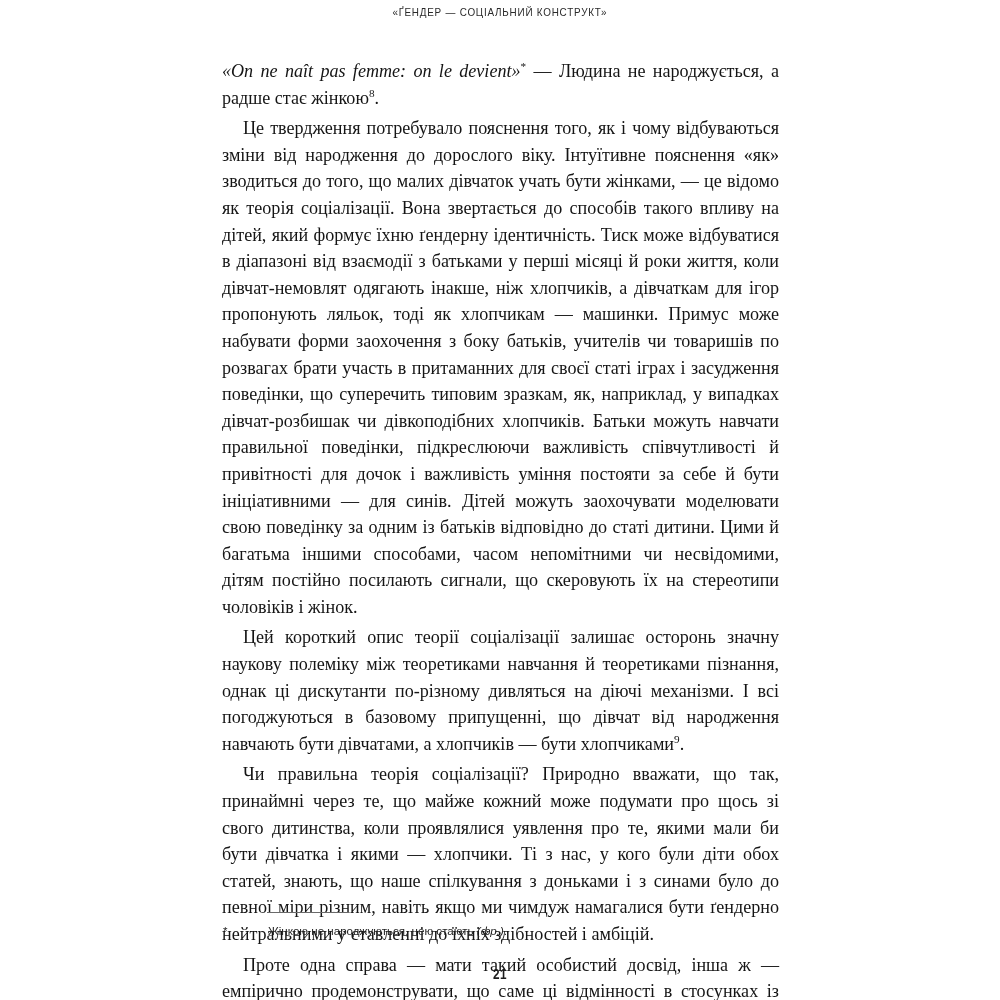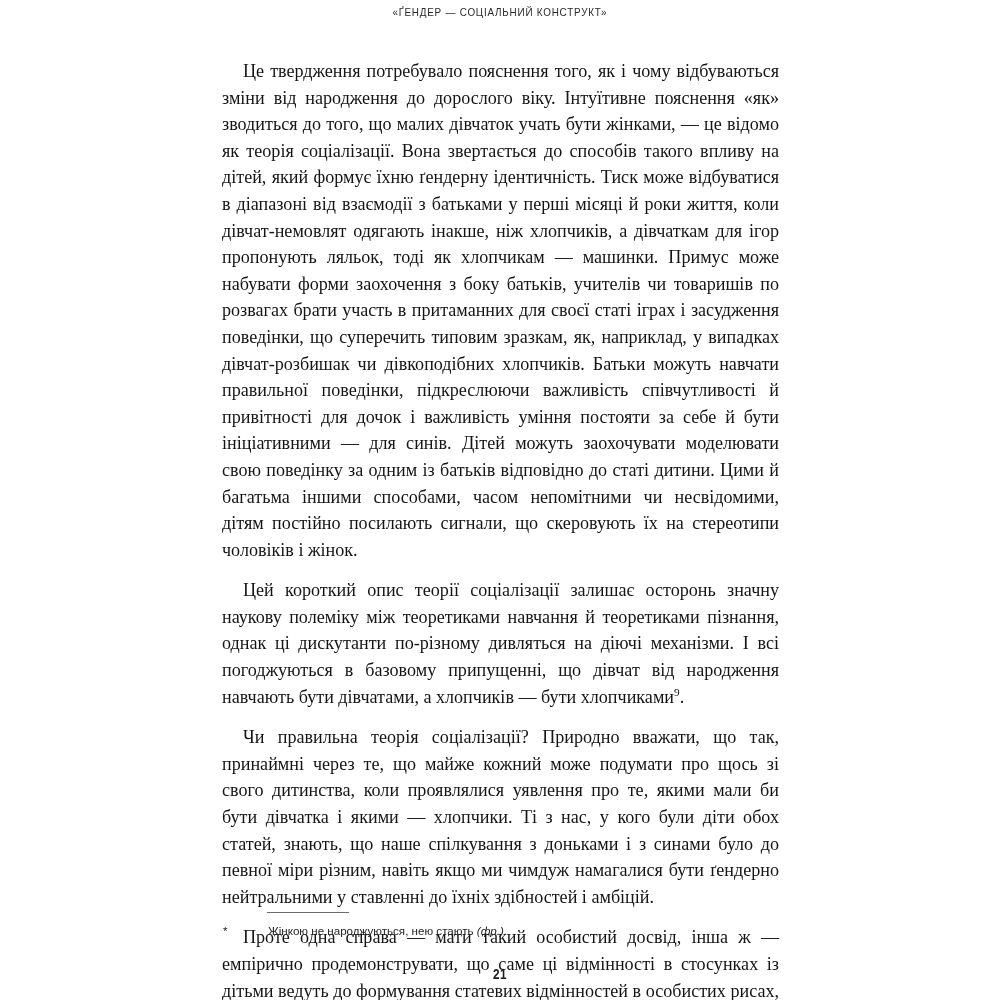--- a/index.html
+++ b/index.html
@@ -52,21 +52,21 @@
     margin: 0;
     font-size: 18.1px;
     line-height: 26.6px;
     text-align: justify;
     text-justify: inter-word;
     hyphens: manual;
     -webkit-hyphens: manual;
     color: #151515;
   }
   .para + .para {
-    margin-top: 14px;
+    margin-top: 4px;
   }
   .indent {
     text-indent: 21px;
   }
   .para .fr {
     font-style: italic;
   }
   sup {
     font-size: 0.62em;
     vertical-align: super;
@@ -125,20 +125,21 @@
   }
 </style>
 </head>
 <body>
 
 <div class="page">
 
   <div class="running-head">«ҐЕНДЕР — СОЦІАЛЬНИЙ КОНСТРУКТ»</div>
 
   <div class="content">
+    <p class="para"><span class="fr">«On ne naît pas femme: on le devient»</span><sup>*</sup> — Людина не народжується, а радше стає жінкою<sup>8</sup>.</p>
     <p class="para indent">Це твердження потребувало пояснення того, як і чому відбуваються зміни від народження до дорослого віку. Інтуїтивне пояснення «як» зводиться до того, що малих дівчаток учать бути жінками, — це відомо як теорія соціалізації. Вона звертається до способів такого впливу на дітей, який формує їхню ґендерну ідентичність. Тиск може відбуватися в діапазоні від взаємодії з батьками у перші місяці й роки життя, коли дівчат-немовлят одягають інакше, ніж хлопчиків, а дівчаткам для ігор пропонують ляльок, тоді як хлопчикам — машинки. Примус може набувати форми заохочення з боку батьків, учителів чи товаришів по розвагах брати участь в притаманних для своєї статі іграх і засудження поведінки, що суперечить типовим зразкам, як, наприклад, у випадках дівчат-розбишак чи дівкоподібних хлопчиків. Батьки можуть навчати правильної поведінки, підкреслюючи важливість співчутливості й привітності для дочок і важливість уміння постояти за себе й бути ініціативними — для синів. Дітей можуть заохочувати моделювати свою поведінку за одним із батьків відповідно до статі дитини. Цими й багатьма іншими способами, часом непомітними чи несвідомими, дітям постійно посилають сигнали, що скеровують їх на стереотипи чоловіків і жінок.</p>
     <p class="para indent">Цей короткий опис теорії соціалізації залишає осторонь значну наукову полеміку між теоретиками навчання й теоретиками пізнання, однак ці дискутанти по-різному дивляться на діючі механізми. І всі погоджуються в базовому припущенні, що дівчат від народження навчають бути дівчатами, а хлопчиків — бути хлопчиками<sup>9</sup>.</p>
     <p class="para indent">Чи правильна теорія соціалізації? Природно вважати, що так, принаймні через те, що майже кожний може подумати про щось зі свого дитинства, коли проявлялися уявлення про те, якими мали би бути дівчатка і якими — хлопчики. Ті з нас, у кого були діти обох статей, знають, що наше спілкування з доньками і з синами було до певної міри різним, навіть якщо ми чимдуж намагалися бути ґендерно нейтральними у ставленні до їхніх здібностей і амбіцій.</p>
     <p class="para indent">Проте одна справа — мати такий особистий досвід, інша ж — емпірично продемонструвати, що саме ці відмінності в стосунках із дітьми ведуть до формування статевих відмінностей в особистих рисах, здібностях і соціальній поведінці, які ми спостерігаємо у дорослих</p>
   </div>
 
   <div class="footnote-area">
     <div class="footnote-rule"></div>
     <div class="footnote">
       <span class="footnote-marker">*</span>

